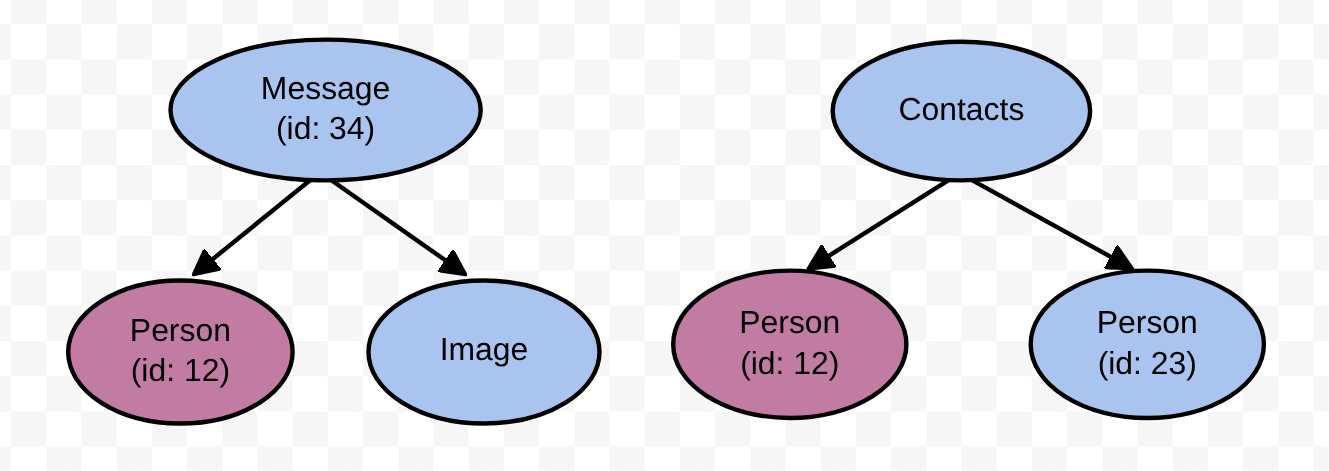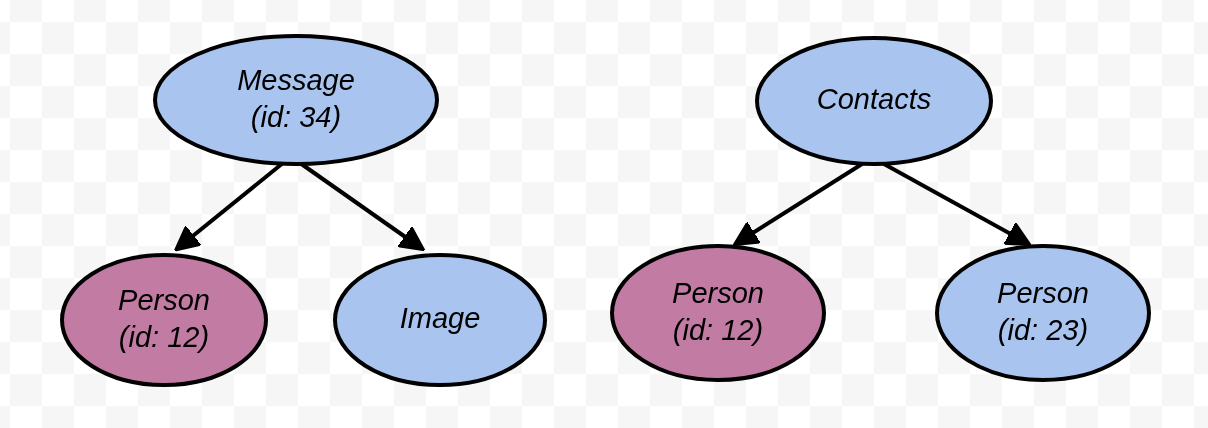--- a/index.html
+++ b/index.html
@@ -16,21 +16,20 @@
     position: relative;
     width: 1208px;
     height: 428px;
     
     background-color: #ffffff;
     background-image:
       linear-gradient(45deg, #f6f6f6 25%, transparent 25%, transparent 75%, #f6f6f6 75%),
       linear-gradient(45deg, #f6f6f6 25%, transparent 25%, transparent 75%, #f6f6f6 75%);
     background-size: 64px 64px;
     background-position: 10px 22px, 42px 54px;
-    font-style: italic;
   }
   #graph-svg {
     position: absolute;
     left: 0;
     top: 0;
     width: 1208px;
     height: 428px;
     display: block;
   }
   .node-ellipse {

